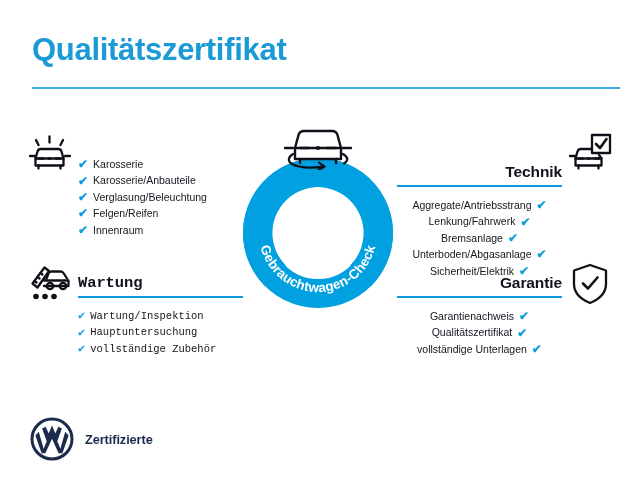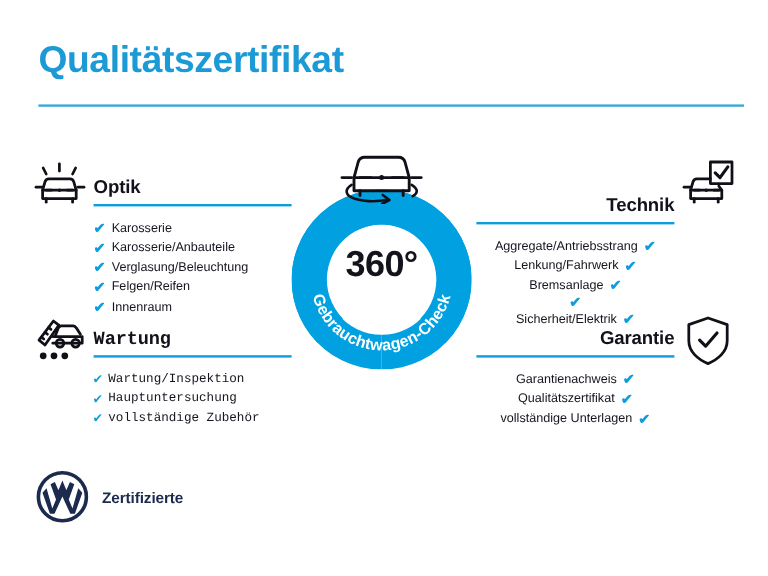--- a/index.html
+++ b/index.html
@@ -52,40 +52,36 @@
 
   
   .badge{position:absolute;left:243px;top:158px;width:150px;height:150px;}
   .badge-num{
     position:absolute;left:0;right:0;top:46px;text-align:center;
     font-size:30px;font-weight:bold;color:#13131c;letter-spacing:-0.5px;
   }
   .badge-car{position:absolute;left:275px;top:124px;width:86px;height:46px;}
 
   
-  .footer{position:absolute;left:30px;top:392px;display:flex;align-items:center;gap:11px;text-align:center;}
+  .footer{position:absolute;left:30px;top:417px;display:flex;align-items:center;gap:11px;text-align:center;}
   .vw-mark{width:44px;height:44px;}
   .vw-text{
     font-size:12.8px;font-weight:bold;color:#1b2a4d;line-height:15px;
     letter-spacing:-0.1px;
   }
 </style>
 </head>
 <body>
 
 <div class="page">
 
   <div class="title">Qualitätszertifikat</div>
   <div class="title-rule"></div>
 
   <div class="section left" style="left:78px;top:146px;width:165px;">
-    <div class="sec-head">
-      <div class="sec-title">Optik</div>
-      <div class="sec-rule"></div>
-    </div>
     <div class="items">
       <div class="item">
           <span class="check">✔</span>
           <span>Karosserie</span>
         </div>
       <div class="item">
           <span class="check">✔</span>
           <span>Karosserie/Anbauteile</span>
         </div>
       <div class="item">
@@ -131,20 +127,21 @@
         </div>
       <div class="item">
           <span>Lenkung/Fahrwerk</span>
           <span class="check">✔</span>
         </div>
       <div class="item">
           <span>Bremsanlage</span>
           <span class="check">✔</span>
         </div>
       <div class="item">
+          <span>Unterboden/Abgasanlage</span>
           <span class="check">✔</span>
         </div>
       <div class="item">
           <span>Sicherheit/Elektrik</span>
           <span class="check">✔</span>
         </div>
     </div>
   </div>
   <div class="sec-icon" style="right:27px;top:131px;">
     <svg width="46" height="42" viewBox="0 0 46 42" fill="none" stroke="#101018" stroke-width="2.3" stroke-linecap="round">
@@ -238,21 +235,20 @@
                Z" fill="#00a0e1"></path>
       <path d="M 75 150
                A 75 75 0 1 0 21.97 128.03
                L 42.68 107.32
                A 46 46 0 1 1 75 121
                Z" fill="#00a0e1"></path>
       <text font-family="Liberation Sans, sans-serif" font-size="13.4" font-weight="bold" fill="#ffffff" letter-spacing="0.2">
         <textPath href="#arcpath" startOffset="50%" text-anchor="middle" id="curvedLabel">Gebrauchtwagen-Check</textPath>
       </text>
     </svg>
-    <div class="badge-num">360°</div>
   </div>
 
   <div class="badge-car">
     <svg width="86" height="46" viewBox="0 0 86 46" fill="none" stroke="#101018" stroke-width="2.4" stroke-linecap="round" stroke-linejoin="round">
       <path d="M20 24 L23.5 11 C24.3 8.3 26 7 29 7 L57 7 C60 7 61.7 8.3 62.5 11 L66 24"></path>
       <path d="M20 24 L20 35 L66 35 L66 24 Z"></path>
       <path d="M25 24 L34 24"></path>
       <path d="M52 24 L61 24"></path>
       <circle cx="43" cy="24" r="2.1" fill="#101018" stroke="none"></circle>
       <path d="M25 35 L25 39"></path>

